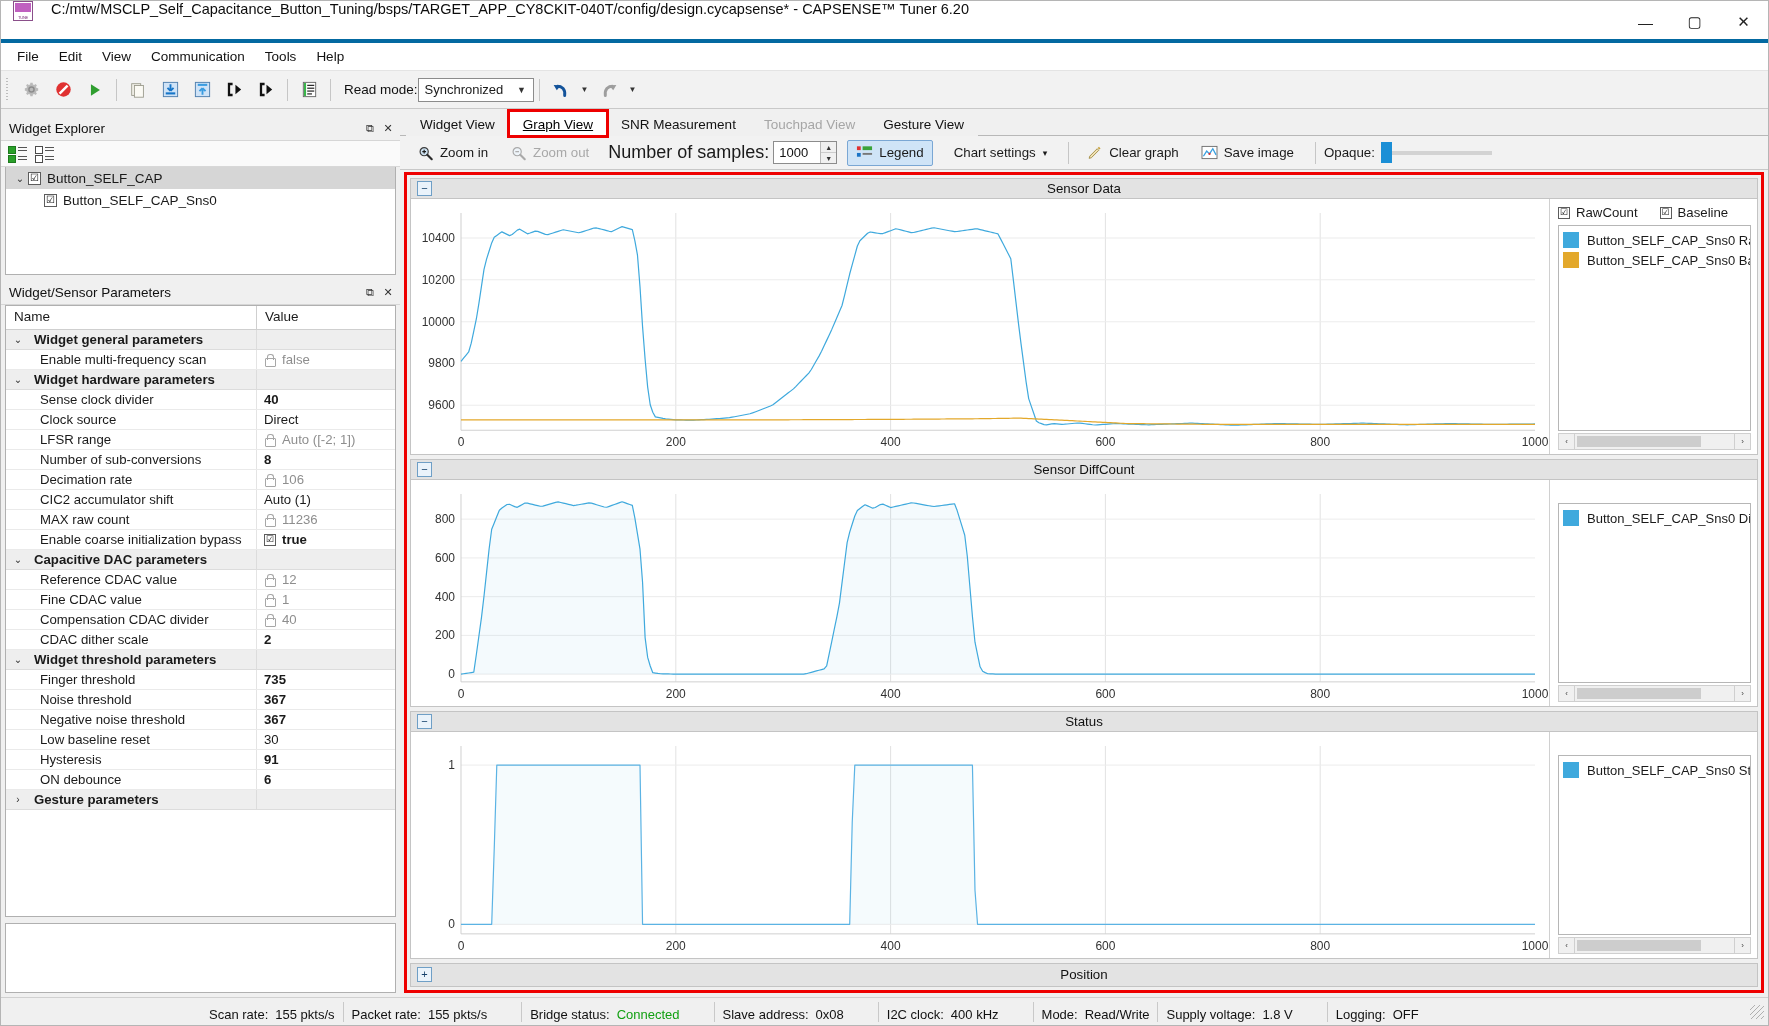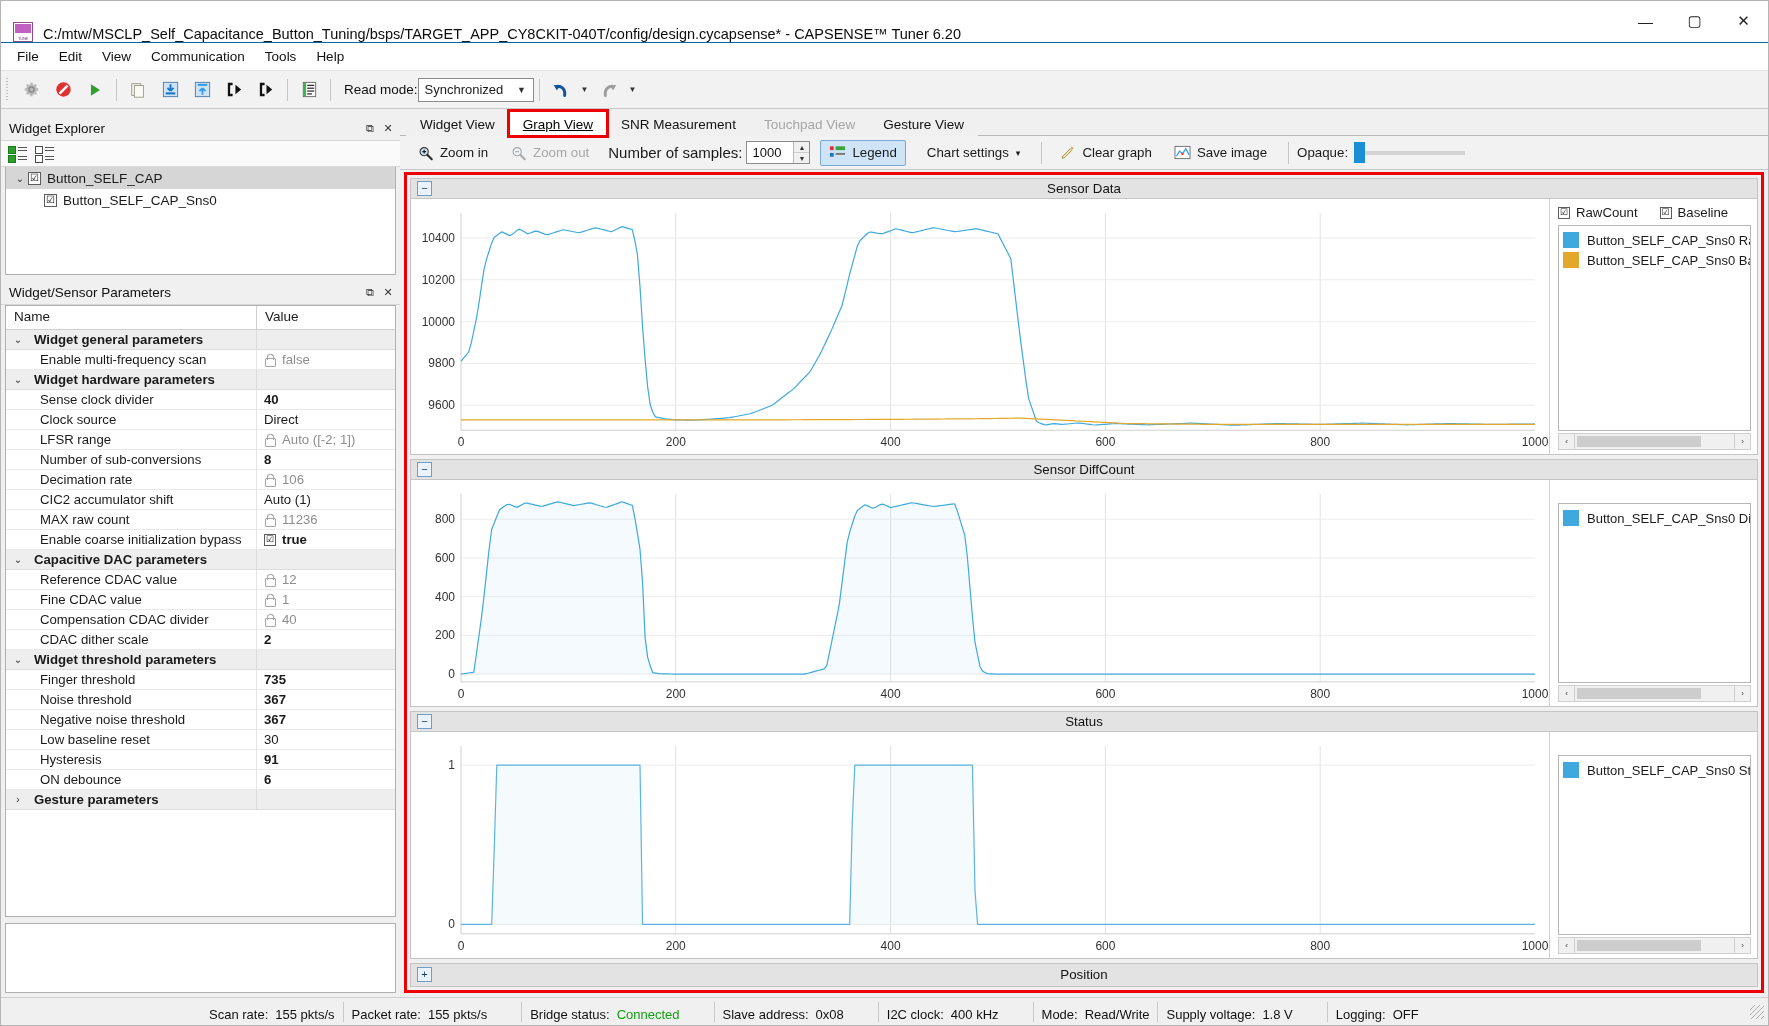--- a/index.html
+++ b/index.html
@@ -17,22 +17,23 @@
     width:1769px; height:1026px;
     display:flex; flex-direction:column;
     border:1px solid #b5b5b5;
     background:#f0f0f0;
   }
 
   
   .titlebar {
     height:42px; min-height:42px;
     background:#ffffff;
-    display:flex; align-items:flex-end;
-    border-bottom:1px solid #0369a1;
+    display:flex; align-items:flex-start;
+    border-bottom:4px solid #0369a1;
+    gap:8px;
   }
   .title-icon {
     width:20px; height:20px; margin-left:12px; margin-right:10px;
     background:#ffffff; border:1px solid #8a4f8a;
     position:relative; flex:0 0 auto;
   }
   .title-icon::before {
     content:""; position:absolute; left:1px; top:1px; right:1px; height:9px;
     background:#c060c0;
   }
@@ -684,21 +685,21 @@
         <div class="g-btn disabled">
           <span class="g-ico">
             <svg width="17" height="16" viewBox="0 0 18 18">
                 <circle cx="7.5" cy="7.5" r="4.6" fill="#eef4f9" stroke="#a9a9a9" stroke-width="1.3"></circle>
                 <path d="M11 11l5 5" stroke="#a9a9a9" stroke-width="2.4" stroke-linecap="round"></path>
                 <path d="M5.4 7.5h4.2" stroke="#a9a9a9" stroke-width="1.3"></path>
               </svg>
           </span>
           <span>Zoom out</span>
         </div>
-        <div style="font-size:15px;margin-left:6px">Number of samples:</div>
+        <div style="font-size:18px;margin-left:6px">Number of samples:</div>
         <div class="spin">
           <input value="1000" style="">
           <div class="btns">
             <div>▲</div>
             <div>▼</div>
           </div>
         </div>
         <div class="g-btn toggled" style="margin-left:10px">
           <span class="g-ico">
             <svg width="17" height="14" viewBox="0 0 18 14">

